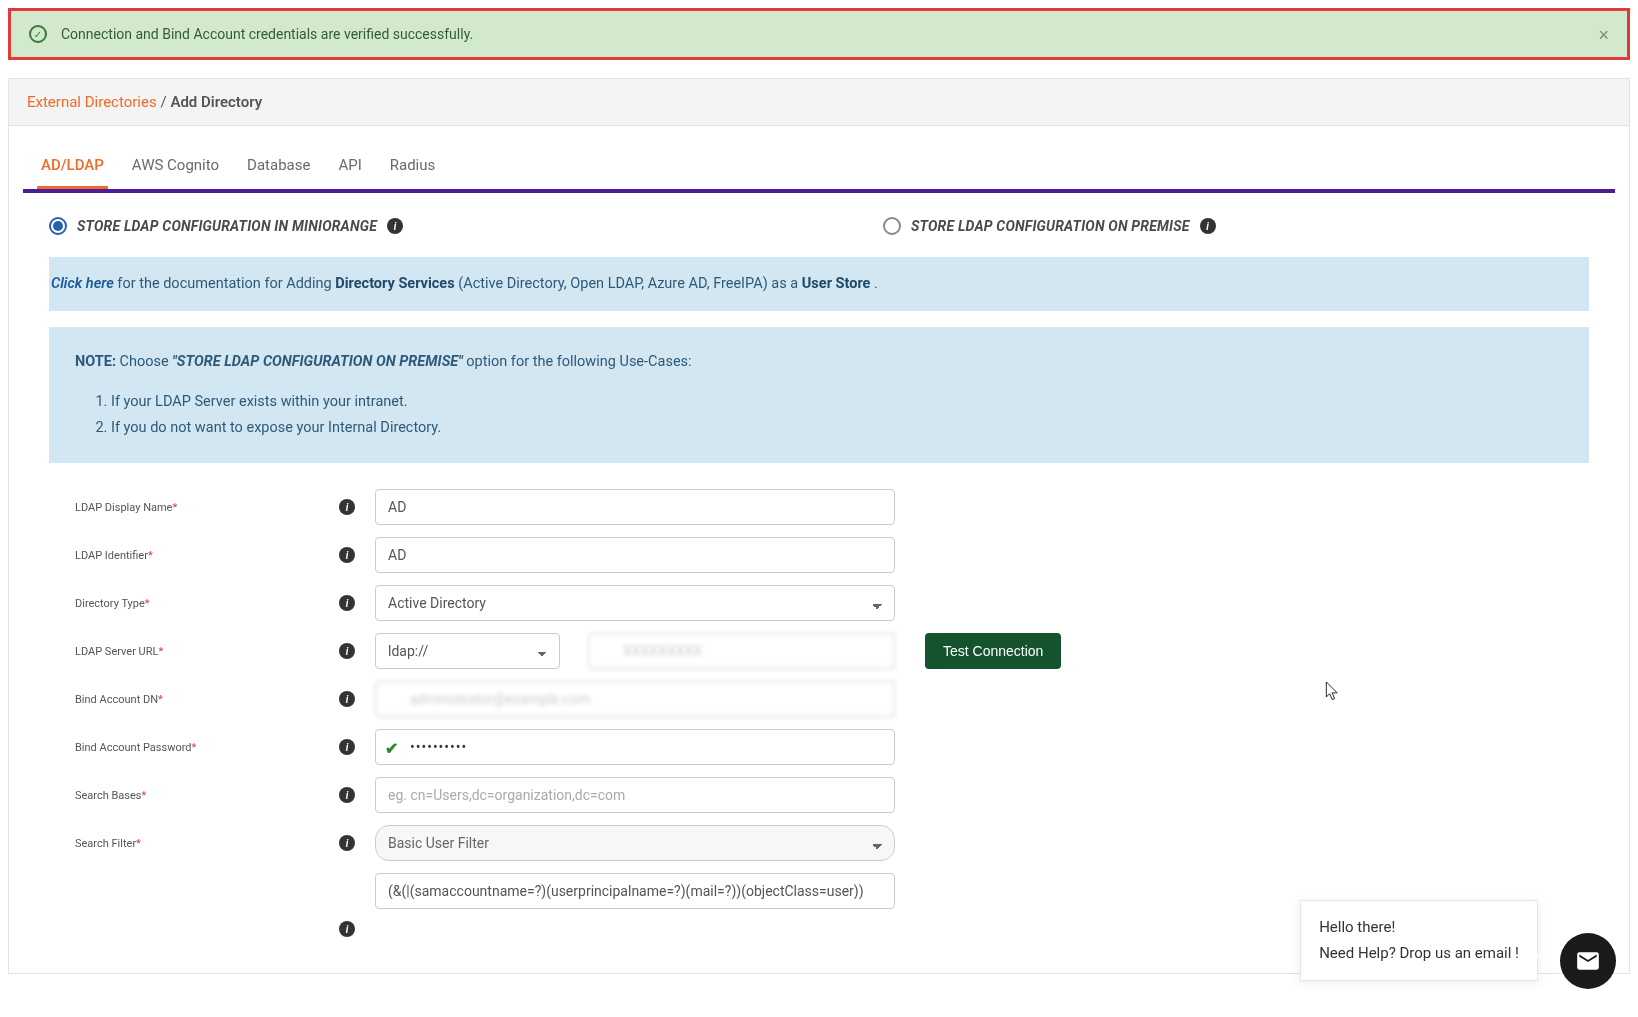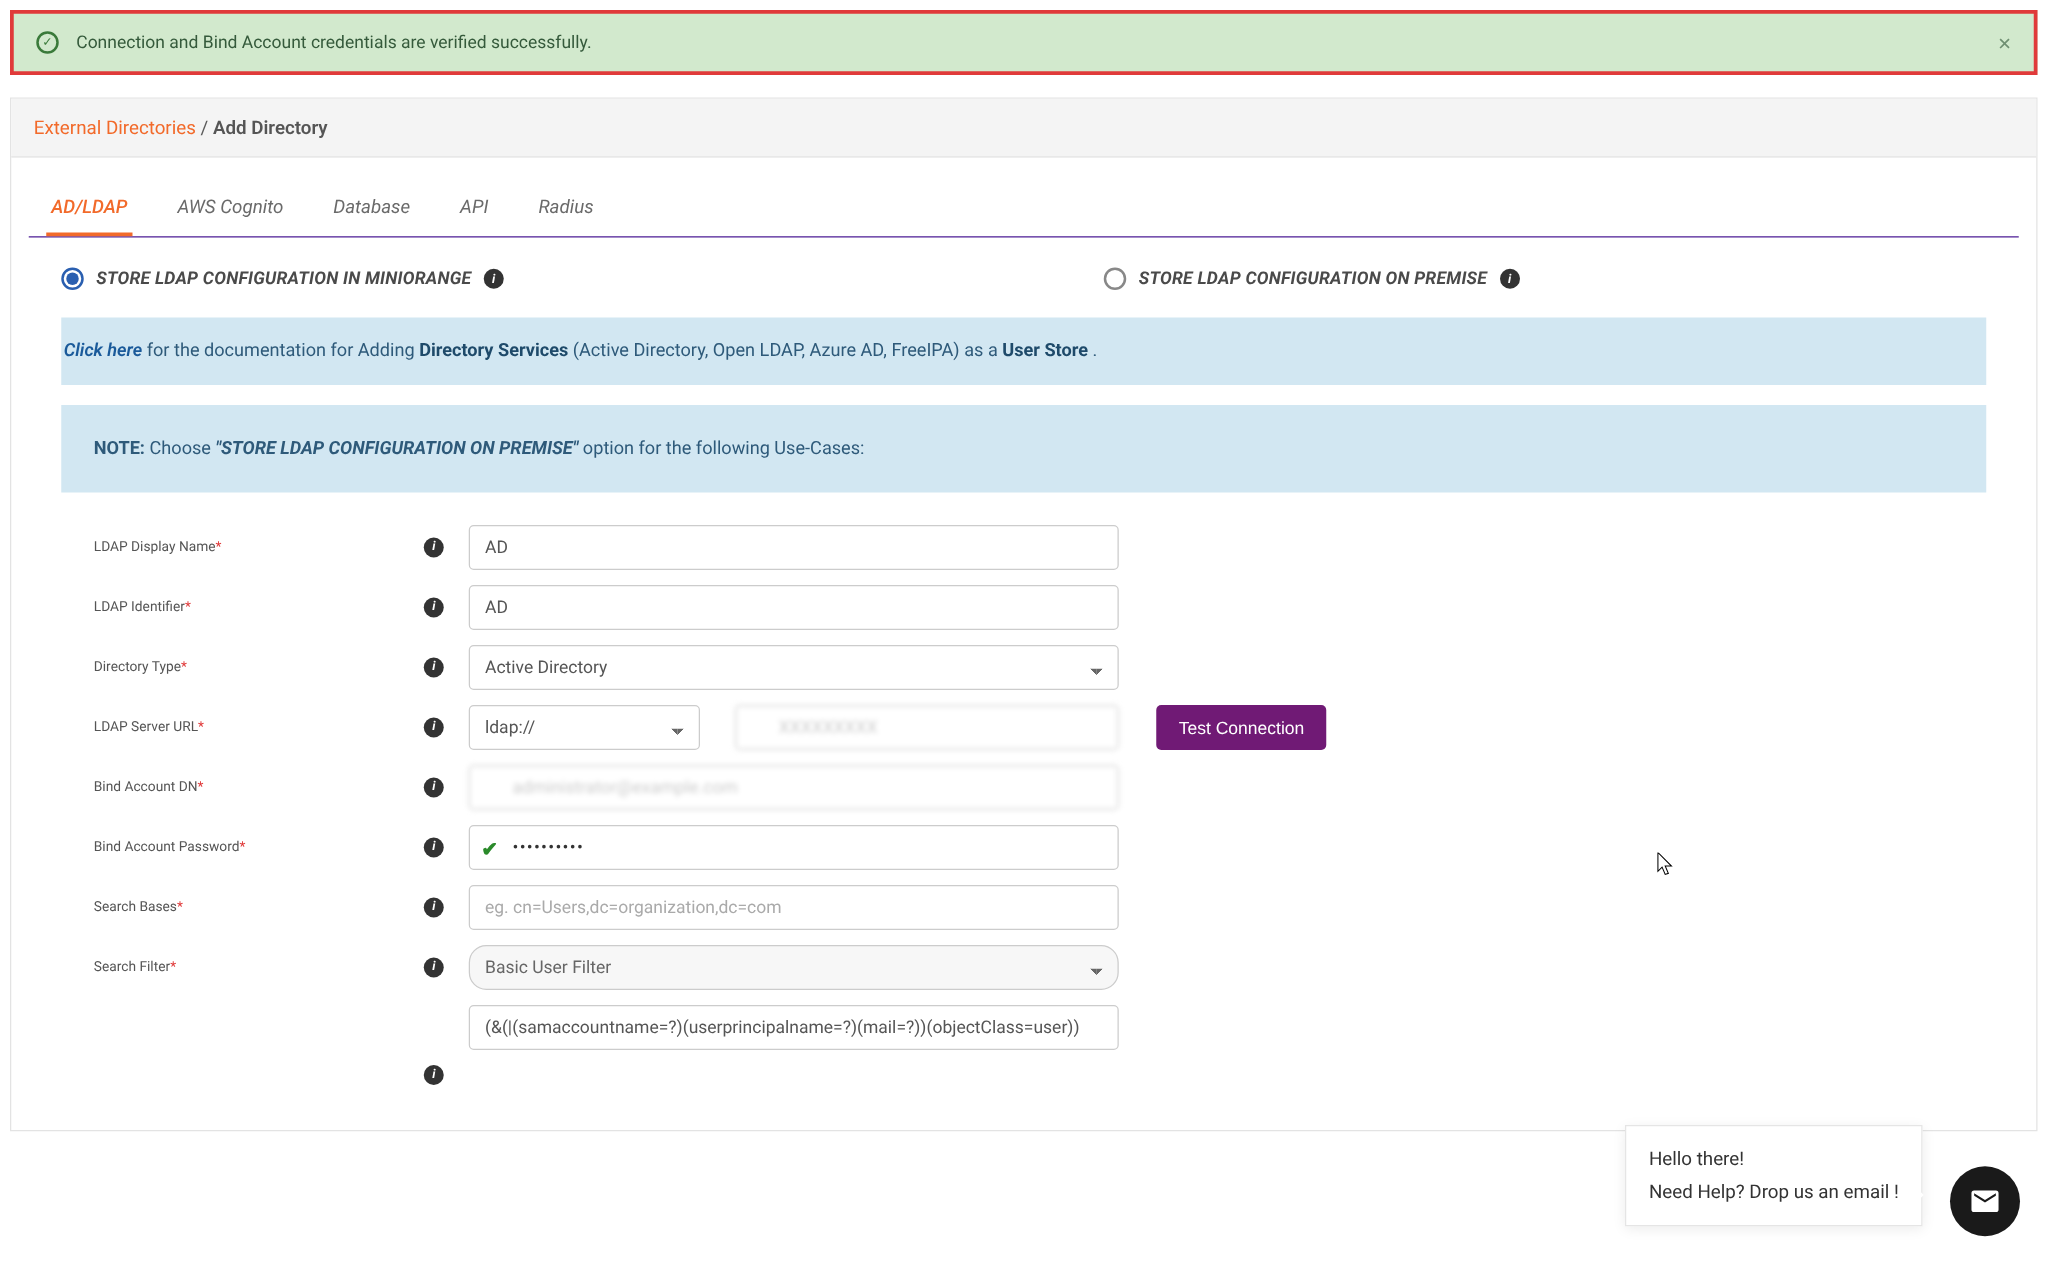--- a/index.html
+++ b/index.html
@@ -54,25 +54,24 @@
     background: #f4f4f4;
     border-bottom: 1px solid #e3e3e3;
     padding: 14px 18px;
     font-size: 15px;
   }
   .panel-header a { color: #f26a2a; text-decoration: none; }
   .panel-header .crumb-current { color: #555; font-weight: 600; }
 
   .tabs {
     display: flex;
-    gap: 32px;
+    gap: 20px;
     padding: 0 14px;
-    border-bottom: 1px solid #4c1d95;
+    border-bottom: 4px solid #4c1d95;
     margin: 20px 14px 0 14px;
-    font-style: italic;
   }
   .tab {
     padding: 10px 4px 12px 4px;
     color: #6a6a6a;
     cursor: pointer;
     font-size: 15px;
   }
   .tab.active {
     color: #f26a2a;
     border-bottom: 3px solid #f26a2a;
@@ -200,21 +199,21 @@
   .input-with-check { position: relative; }
   .input-with-check .valid-check {
     position: absolute; left: 10px; top: 10px;
     color: #2a8a2a; font-weight: bold; font-size: 16px;
   }
   .input-with-check input { padding-left: 34px; }
   .input-with-check.blurred input { color: #ccc; filter: blur(2px); }
   .input-with-check.pw input { filter: none; color: #333; letter-spacing: 1px; }
 
   .btn-orange {
-    background: #701a75;
+    background: #14532d;
     color: #fff;
     border: none;
     border-radius: 4px;
     padding: 10px 18px;
     font-size: 14px;
     cursor: pointer;
   }
   .btn-highlight-wrap {
     border: 3px solid #e03a3a;
     padding: 6px;
@@ -313,20 +312,24 @@
       <span> (Active Directory, Open LDAP, Azure AD, FreeIPA) as a </span>
       <span class="bold">User Store</span>
       <span>.</span>
     </div>
 
     <div class="note-box">
       <span class="note-label">NOTE:</span>
       <span>  Choose </span>
       <span class="emph">"STORE LDAP CONFIGURATION ON PREMISE"</span>
       <span> option for the following Use-Cases:</span>
+      <ol>
+        <li>If your LDAP Server exists within your intranet.</li>
+        <li>If you do not want to expose your Internal Directory.</li>
+      </ol>
     </div>
 
     <div class="form-row">
       <div class="form-label-col">
         <span>LDAP Display Name</span><span class="req">*</span>
       </div>
       <div class="form-icon-col">
           <span class="info-icon">i</span>
         </div>
       <div class="form-input-col">

